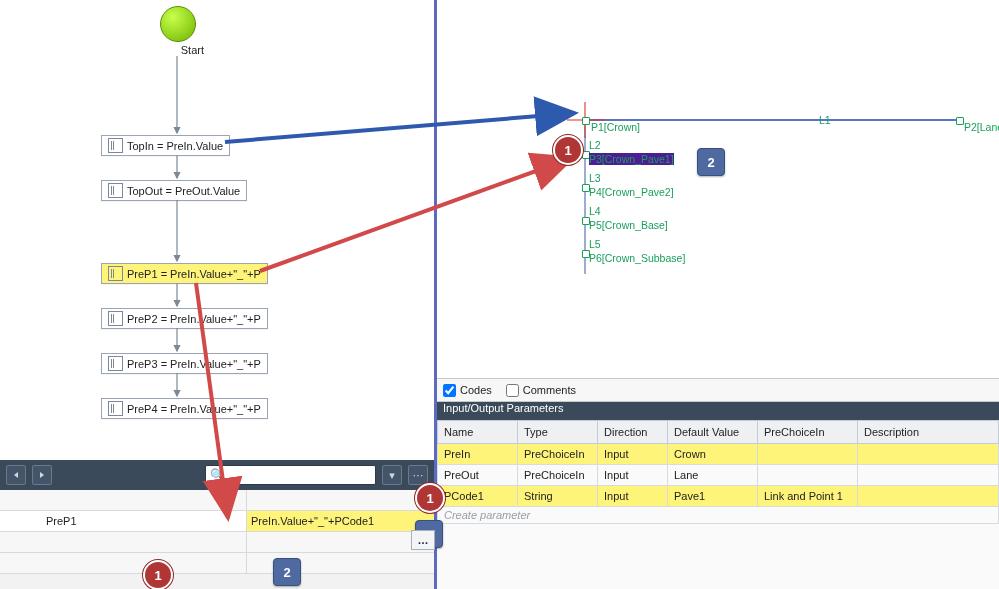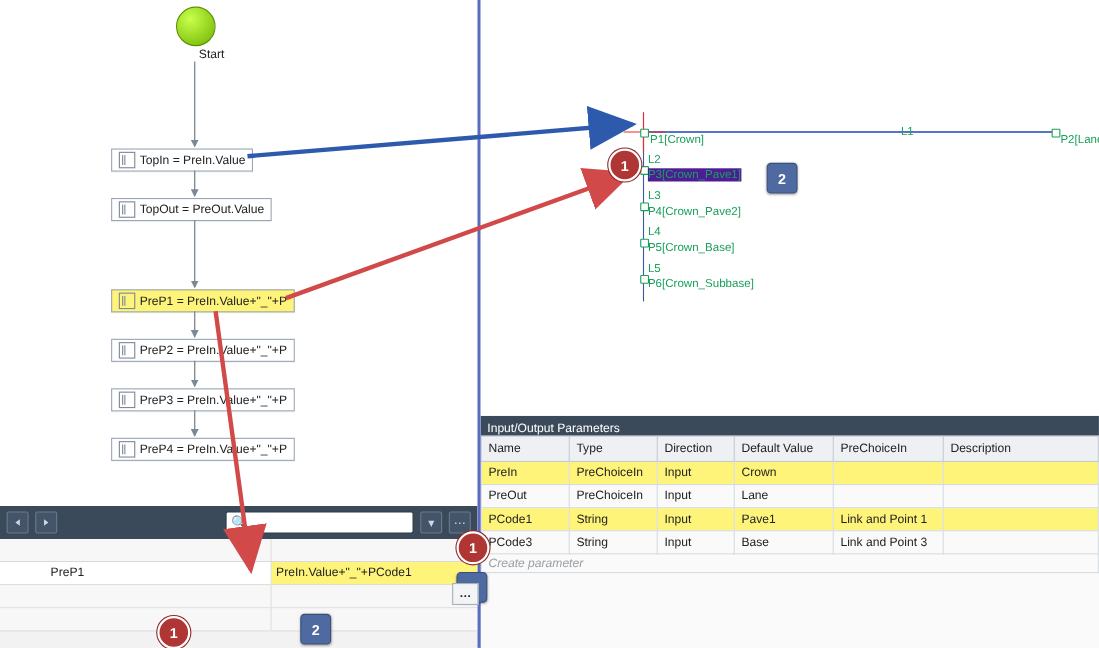--- a/index.html
+++ b/index.html
@@ -29,21 +29,21 @@
 .prop-cell-r{flex:1;display:flex;align-items:center;padding:0 4px;background:#fff}
 .prop-cell-r.highlight{background:#fff47a}
 .prop-row.blank .prop-cell-l,.prop-row.blank .prop-cell-r{background:#f7f7f7}
 .ellipsis-btn{width:22px;height:18px;border:1px solid #a7b0ba;background:#f3f4f6;display:flex;align-items:center;justify-content:center;margin-right:4px;font-weight:bold}
 
 .rt-diagram{flex:0 0 378px;position:relative;background:#fff}
 .rt-controls{height:22px;display:flex;align-items:center;gap:14px;padding-left:6px;border-top:1px solid #c9c9c9;border-bottom:1px solid #c9c9c9;background:#f7f7f7}
 .chk{display:flex;align-items:center;gap:4px}
 .chk input{width:13px;height:13px;margin:0}
 
-.params-hdr{height:18px;background:#3b4a5a;color:#fff;padding-left:6px;display:flex;align-items:flex-end;font-size:11px}
+.params-hdr{height:18px;background:#3b4a5a;color:#fff;padding-left:6px;display:flex;align-items:flex-start;font-size:11px}
 .tbl{width:100%;border-collapse:collapse;table-layout:fixed}
 .tbl th{background:#eef0f3;border:1px solid #c5cbd3;font-weight:normal;text-align:left;padding:2px 6px;font-size:11px;height:18px}
 .tbl td{border:1px solid #d7dbe0;padding:2px 6px;font-size:11px;height:16px;white-space:nowrap;overflow:hidden;text-overflow:ellipsis}
 tr.hl td{background:#fff47a}
 .create-row{color:#9aa0a6;font-style:italic;padding:2px 6px;border:1px solid #d7dbe0;border-top:none;font-size:11px}
 
 .overlay{position:absolute;left:0;top:0;width:100%;height:100%;pointer-events:none}
 .badge{position:absolute;width:26px;height:26px;border-radius:50%;background:#b03535;border:2px solid #fff;box-shadow:0 0 0 1px #8c2828;color:#fff;font-weight:bold;display:flex;align-items:center;justify-content:center;font-size:13px}
 .badge.blue{background:#4f6aa0;border-radius:4px;box-shadow:0 1px 2px rgba(0,0,0,.3);border:1px solid #3a507c}
 
@@ -172,20 +172,30 @@
 
       <div class="lbl-g" style="left:152px;top:205px">L4</div>
       <div class="vx" style="left:145px;top:217px"></div>
       <div class="lbl-g" style="left:152px;top:219px">P5[Crown_Base]</div>
 
       <div class="lbl-g" style="left:152px;top:238px">L5</div>
       <div class="vx" style="left:145px;top:250px"></div>
       <div class="lbl-g" style="left:152px;top:252px">P6[Crown_Subbase]</div>
     </div>
 
+    <div class="rt-controls">
+      <label class="chk">
+          <input type="checkbox" checked="" style="">
+          <span>Codes</span>
+        </label>
+      <label class="chk">
+          <input type="checkbox" style="">
+          <span>Comments</span>
+        </label>
+    </div>
 
     <div class="params-hdr">
         <span>Input/Output Parameters</span>
       </div>
     <div class="scroll-shadow">
       <table class="tbl">
         <colgroup>
             <col style="width:80px">
             <col style="width:80px">
             <col style="width:70px">
@@ -221,28 +231,20 @@
               <td></td>
             </tr>
             <tr class="hl">
               <td>PCode1</td>
               <td>String</td>
               <td>Input</td>
               <td>Pave1</td>
               <td>Link and Point 1</td>
               <td></td>
             </tr>
-            <tr>
-              <td>PCode3</td>
-              <td>String</td>
-              <td>Input</td>
-              <td>Base</td>
-              <td>Link and Point 3</td>
-              <td></td>
-            </tr>
           </tbody>
       </table>
       <div class="create-row">Create parameter</div>
     </div>
   </div>
 
   <svg class="overlay">
     <defs>
       <marker id="rArr" markerWidth="12" markerHeight="12" refX="10" refY="5" orient="auto">
           <path d="M0,0 L11,5 L0,10 z" fill="#d14949"></path>

